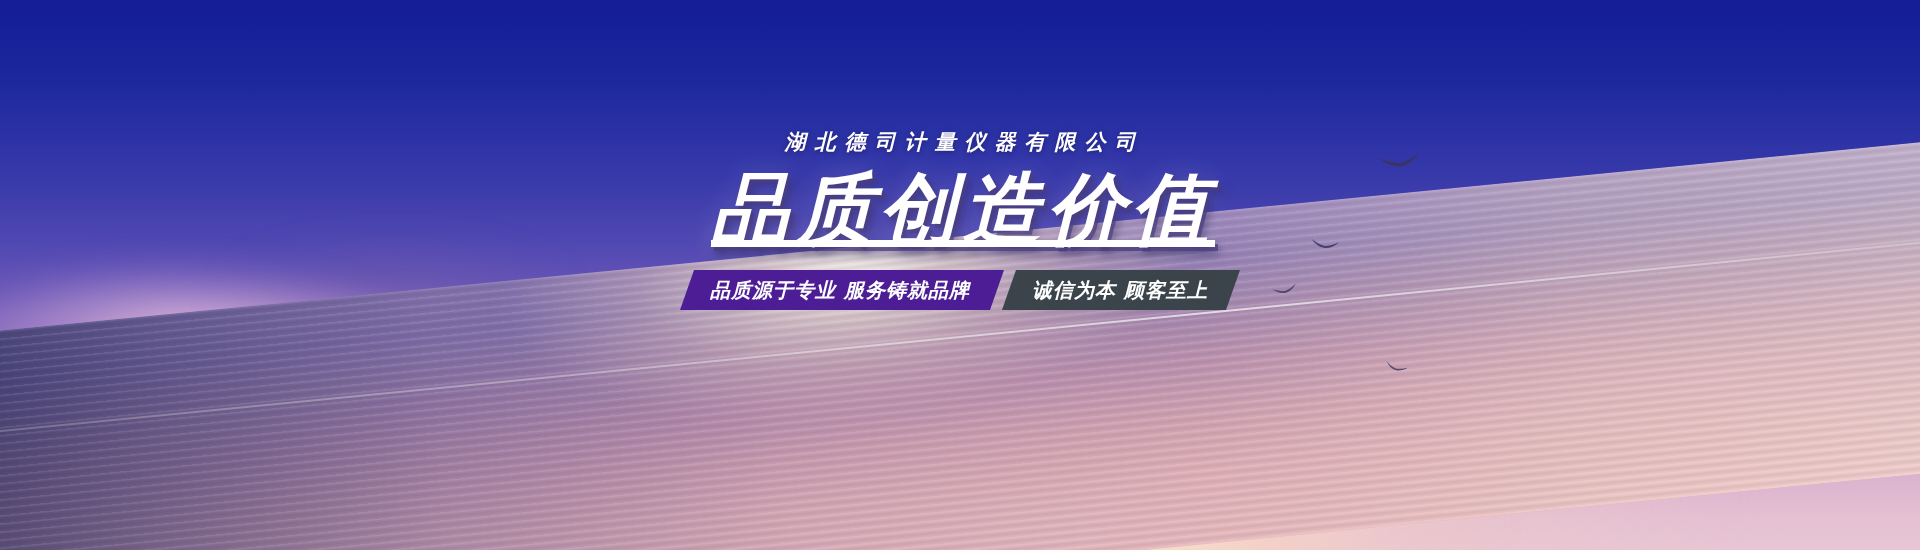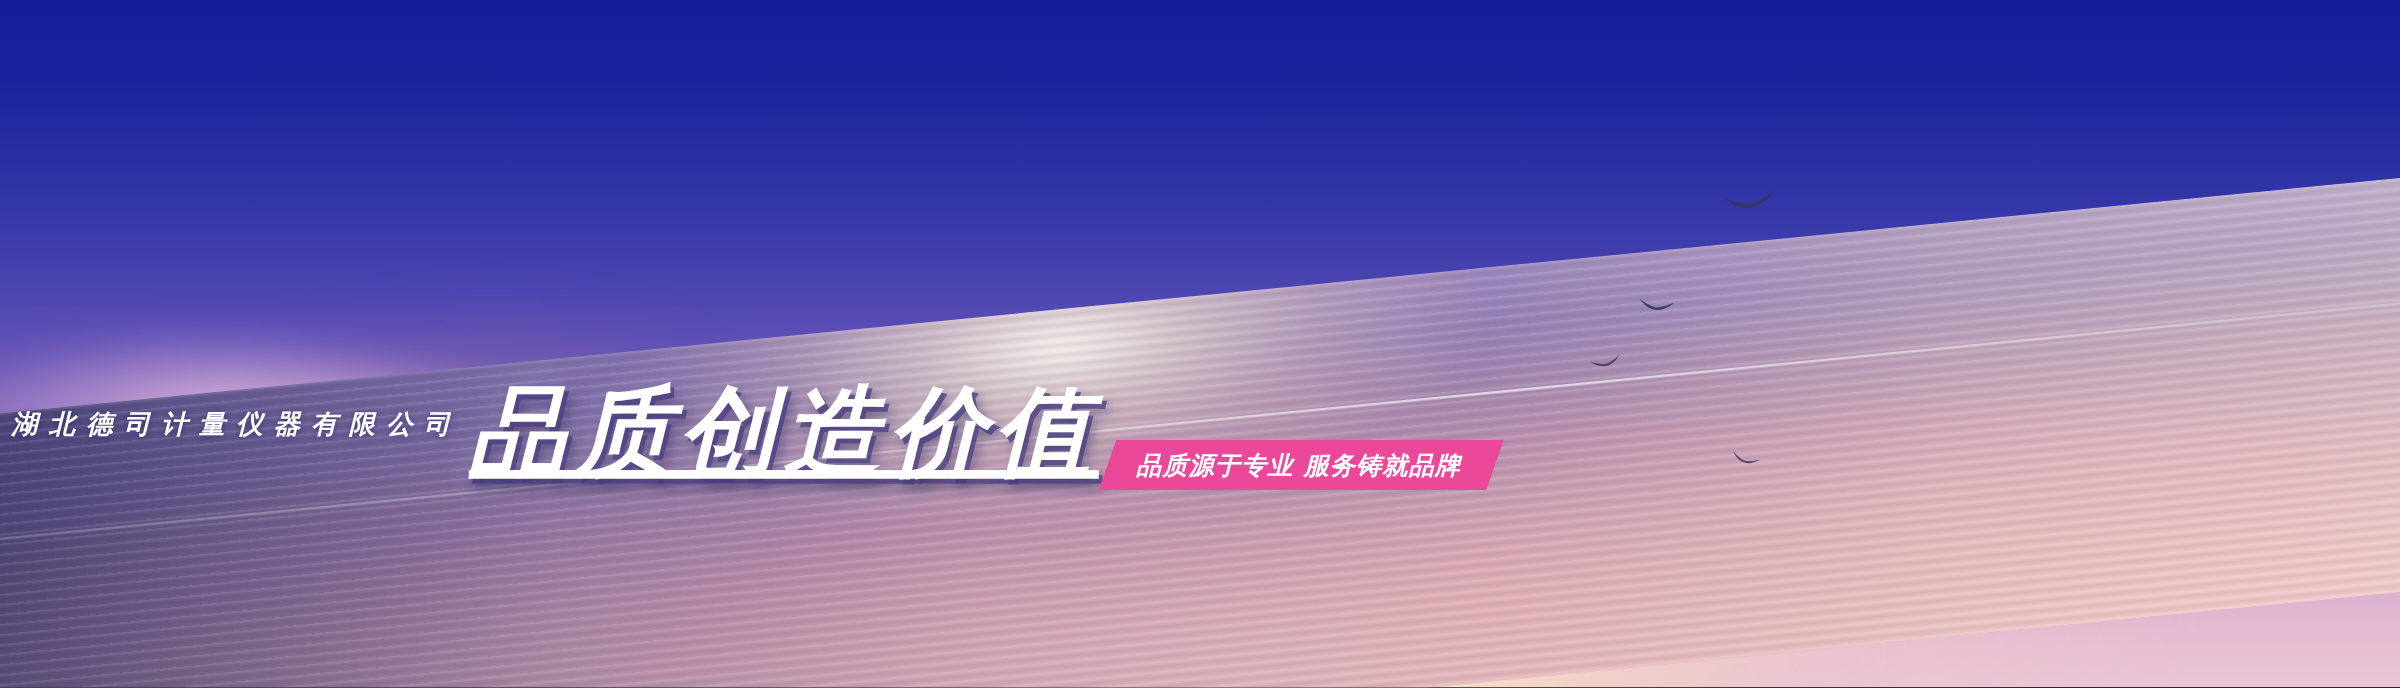--- a/index.html
+++ b/index.html
@@ -189,21 +189,21 @@
     filter:blur(.6px);
   }
 
   
   .bird{position:absolute;color:#3b3461;}
   .bird svg{display:block;}
 
   
   .content{
     position:absolute; inset:0;
-    display:flex; flex-direction:row;
+    display:flex; flex-direction:column;
     align-items:center;
     padding-top:128px;
     z-index:6;
   }
   .company{
     color:#ffffff;
     font-size:21px;
     font-weight:700;
     font-style:italic;
     letter-spacing:9px;
@@ -236,25 +236,24 @@
   .slogan{
     height:40px;
     display:flex; align-items:center;
     color:#ffffff;
     font-size:20px;
     font-weight:700;
     font-style:italic;
     letter-spacing:1px;
   }
   .slogan-green{
-    background:#ec4899;
+    background:#4c1d95;
     padding:0 34px 0 30px;
     clip-path:polygon(14px 0, 100% 0, calc(100% - 14px) 100%, 0 100%);
     margin-right:-2px;
-    margin-top:44px;
   }
   .slogan-dark{
     background:#3a444a;
     padding:0 32px 0 30px;
     clip-path:polygon(14px 0, 100% 0, calc(100% - 14px) 100%, 0 100%);
   }
 </style>
 </head>
 <body>
 
@@ -308,16 +307,17 @@
     </div>
 
   <div class="content">
 
     <div class="company">湖北德司计量仪器有限公司</div>
 
     <div class="headline">品质创造价值</div>
 
     <div class="slogan-row">
       <div class="slogan slogan-green">品质源于专业 服务铸就品牌</div>
+      <div class="slogan slogan-dark">诚信为本 顾客至上</div>
     </div>
 
   </div>
 </div>
 
 </body></html>

